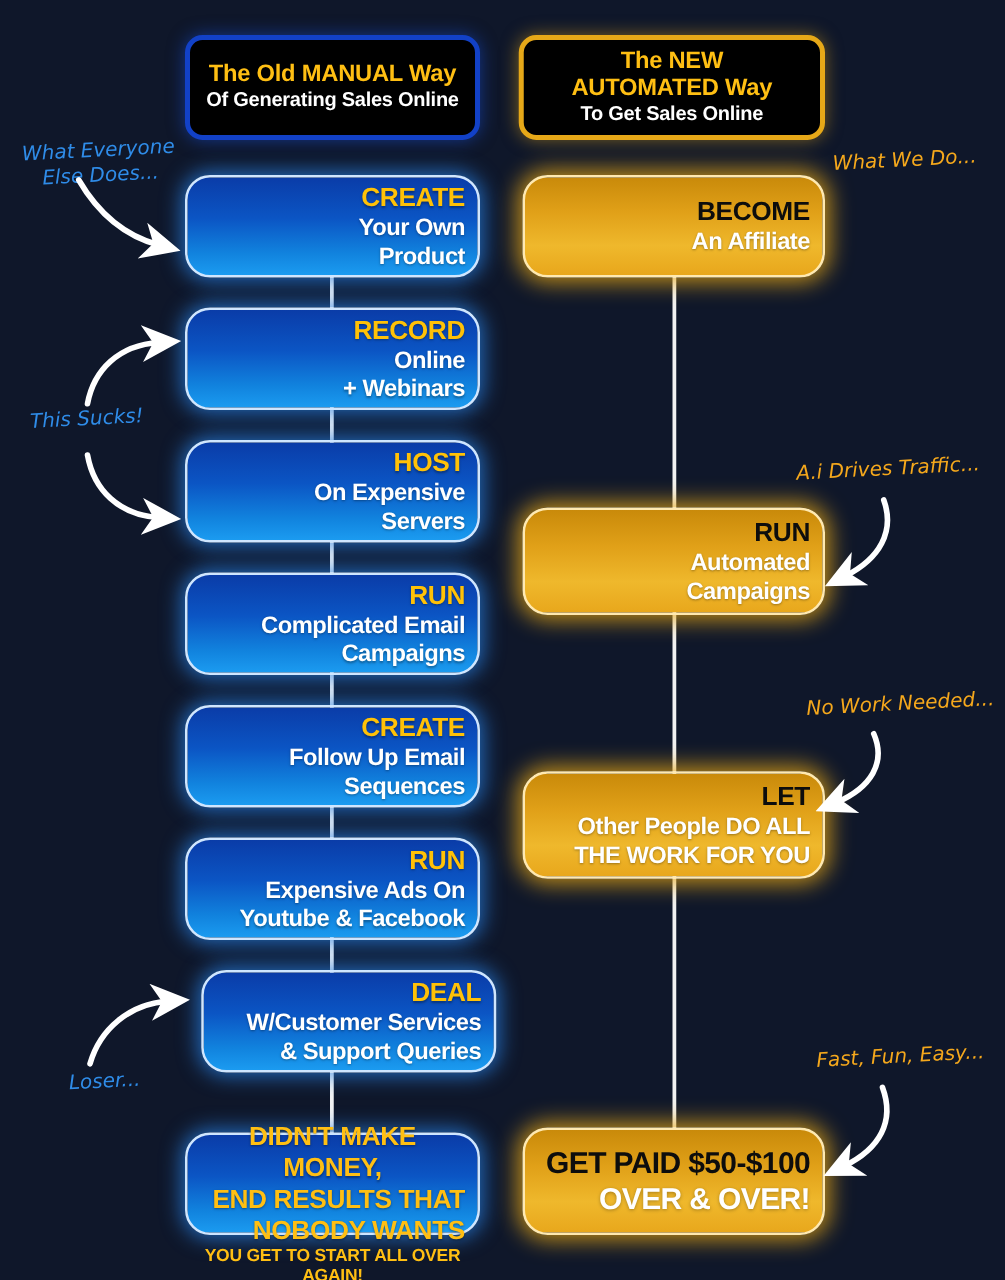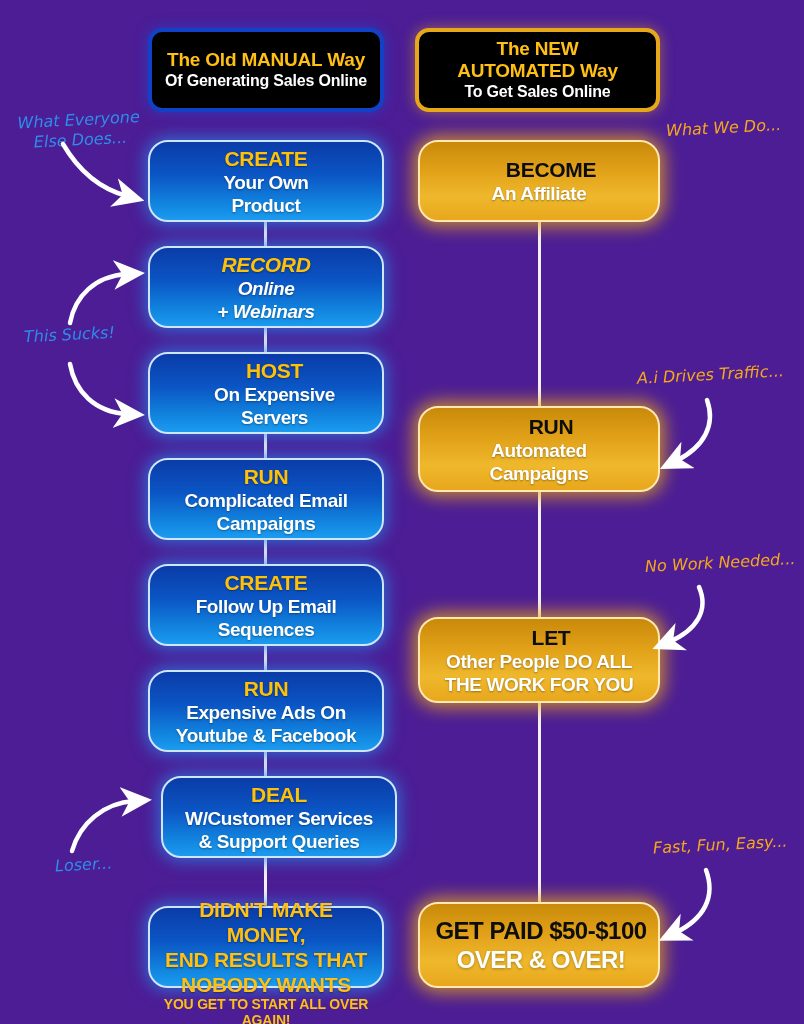--- a/index.html
+++ b/index.html
@@ -5,21 +5,21 @@
   * { box-sizing: border-box; margin: 0; padding: 0; }
   html, body {
     width: 804px; height: 1024px;
     background: #000000;
     font-family: "Liberation Sans", sans-serif;
     overflow: hidden;
   }
   .canvas {
     position: relative;
     width: 804px; height: 1024px;
-    background: #4c1d95;
+    background: #0f172a;
   }
 
   
   .connector {
     position: absolute;
     width: 3px;
     background: #f2f2f2;
     z-index: 1;
   }
 
@@ -59,21 +59,21 @@
     letter-spacing: -0.2px;
     line-height: 20px;
   }
 
   
   .flow-box {
     position: absolute;
     border-radius: 20px;
     display: flex;
     flex-direction: column;
-    align-items: center;
+    align-items: flex-end;
     justify-content: center;
     text-align: center;
     z-index: 2;
     padding: 4px 10px;
   }
   .blue-box {
     left: 148px; width: 236px;
     background: linear-gradient(to bottom, #0a3ca8 0%, #0b55c4 42%, #1183de 78%, #1b9bf0 100%);
     border: 2px solid #cfe6ff;
     box-shadow: 0 0 16px 3px rgba(40,130,230,0.75);
@@ -165,21 +165,21 @@
     <div class="hdr-line1">AUTOMATED Way</div>
     <div class="hdr-line2">To Get Sales Online</div>
   </div>
 
   <div class="flow-box blue-box" style="top:140px; height:82px;">
     <div class="box-title t-gold">CREATE</div>
     <div class="box-sub t-white">Your Own</div>
     <div class="box-sub t-white">Product</div>
   </div>
 
-  <div class="flow-box blue-box" style="top:246px; height:82px;font-style:italic;">
+  <div class="flow-box blue-box" style="top:246px; height:82px;">
     <div class="box-title t-gold">RECORD</div>
     <div class="box-sub t-white">Online</div>
     <div class="box-sub t-white">+ Webinars</div>
   </div>
 
   <div class="flow-box blue-box" style="top:352px; height:82px;padding-left:27px;">
     <div class="box-title t-gold">HOST</div>
     <div class="box-sub t-white">On Expensive</div>
     <div class="box-sub t-white">Servers</div>
   </div>

